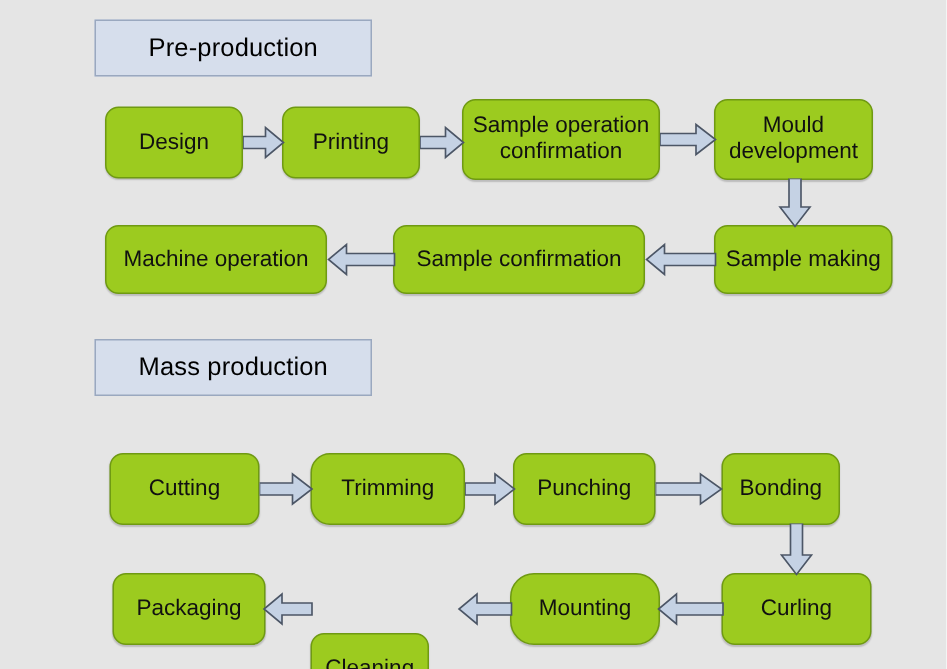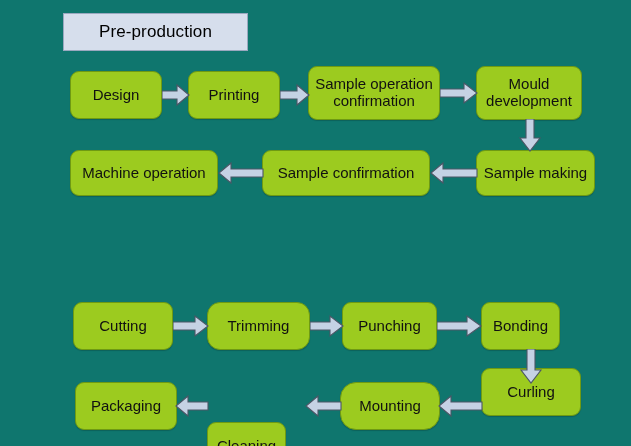--- a/index.html
+++ b/index.html
@@ -8,21 +8,21 @@
     padding: 0;
     background: #ffffff;
   }
   body {
     font-family: "Liberation Sans", sans-serif;
   }
   #canvas {
     position: relative;
     width: 631px;
     height: 446px;
-    background: #0f766e;
+    background: #e5e5e5;
     overflow: hidden;
   }
 
   
   .section-label {
     position: absolute;
     box-sizing: border-box;
     background: #d6deec;
     border: 1px solid #9aa8bf;
     display: flex;
@@ -95,38 +95,41 @@
   </div>
 
   <div class="node" style="left:262px; top:150px; width:168px; height:46px;">
     <span class="node-text">Sample confirmation</span>
   </div>
 
   <div class="node" style="left:70px; top:150px; width:148px; height:46px;">
     <span class="node-text">Machine operation</span>
   </div>
 
+  <div class="section-label" style="left:63px; top:226px; width:185px; height:38px;">
+    <span>Mass production</span>
+  </div>
 
   <div class="node" style="left:73px; top:302px; width:100px; height:48px;">
     <span class="node-text">Cutting</span>
   </div>
 
   <div class="node" style="left:207px; top:302px; width:103px; height:48px;border-radius:13px;">
     <span class="node-text">Trimming</span>
   </div>
 
   <div class="node" style="left:342px; top:302px; width:95px; height:48px;">
     <span class="node-text">Punching</span>
   </div>
 
   <div class="node" style="left:481px; top:302px; width:79px; height:48px;">
     <span class="node-text">Bonding</span>
   </div>
 
-  <div class="node" style="left:481px; top:368px; width:100px; height:48px;">
+  <div class="node" style="left:481px; top:382px; width:100px; height:48px;">
     <span class="node-text">Curling</span>
   </div>
 
   <div class="node" style="left:340px; top:382px; width:100px; height:48px;border-radius:16px;">
     <span class="node-text">Mounting</span>
   </div>
 
   <div class="node" style="left:207px; top:382px; width:79px; height:48px;margin-top:40px;">
     <span class="node-text">Cleaning</span>
   </div>

